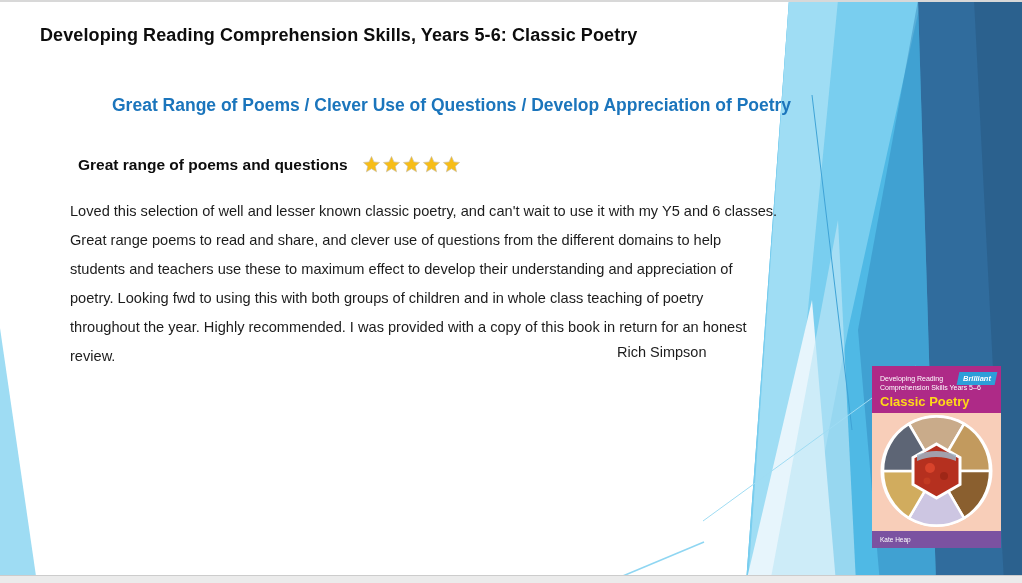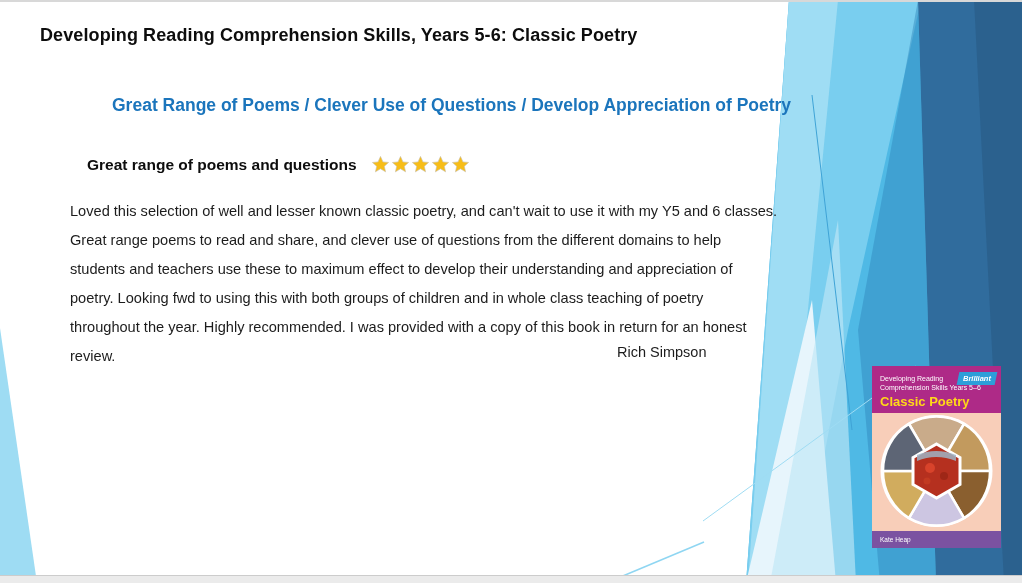--- a/index.html
+++ b/index.html
@@ -17,21 +17,21 @@
   .title{
     left:40px;top:25px;
     font-size:18px;font-weight:bold;color:#0d0d0d;
     letter-spacing:0.1px;
   }
   .subtitle{
     left:85px;top:95px;
     font-size:17.5px;font-weight:bold;color:#1B75BC;margin-left:27px;
   }
   .review-head{
-    left:87px;top:155px;
+    left:78px;top:155px;
     display:flex;align-items:flex-end;gap:14px;
   }
   .review-head-text{
     font-size:15.5px;font-weight:bold;color:#0d0d0d;
   }
   .stars{display:flex;gap:1px;}
   .stars svg{width:19px;height:19px;display:block;}
   .review-body{
     left:70px;top:197px;width:788px;
     font-size:14.6px;line-height:29px;color:#1c1c1c;

